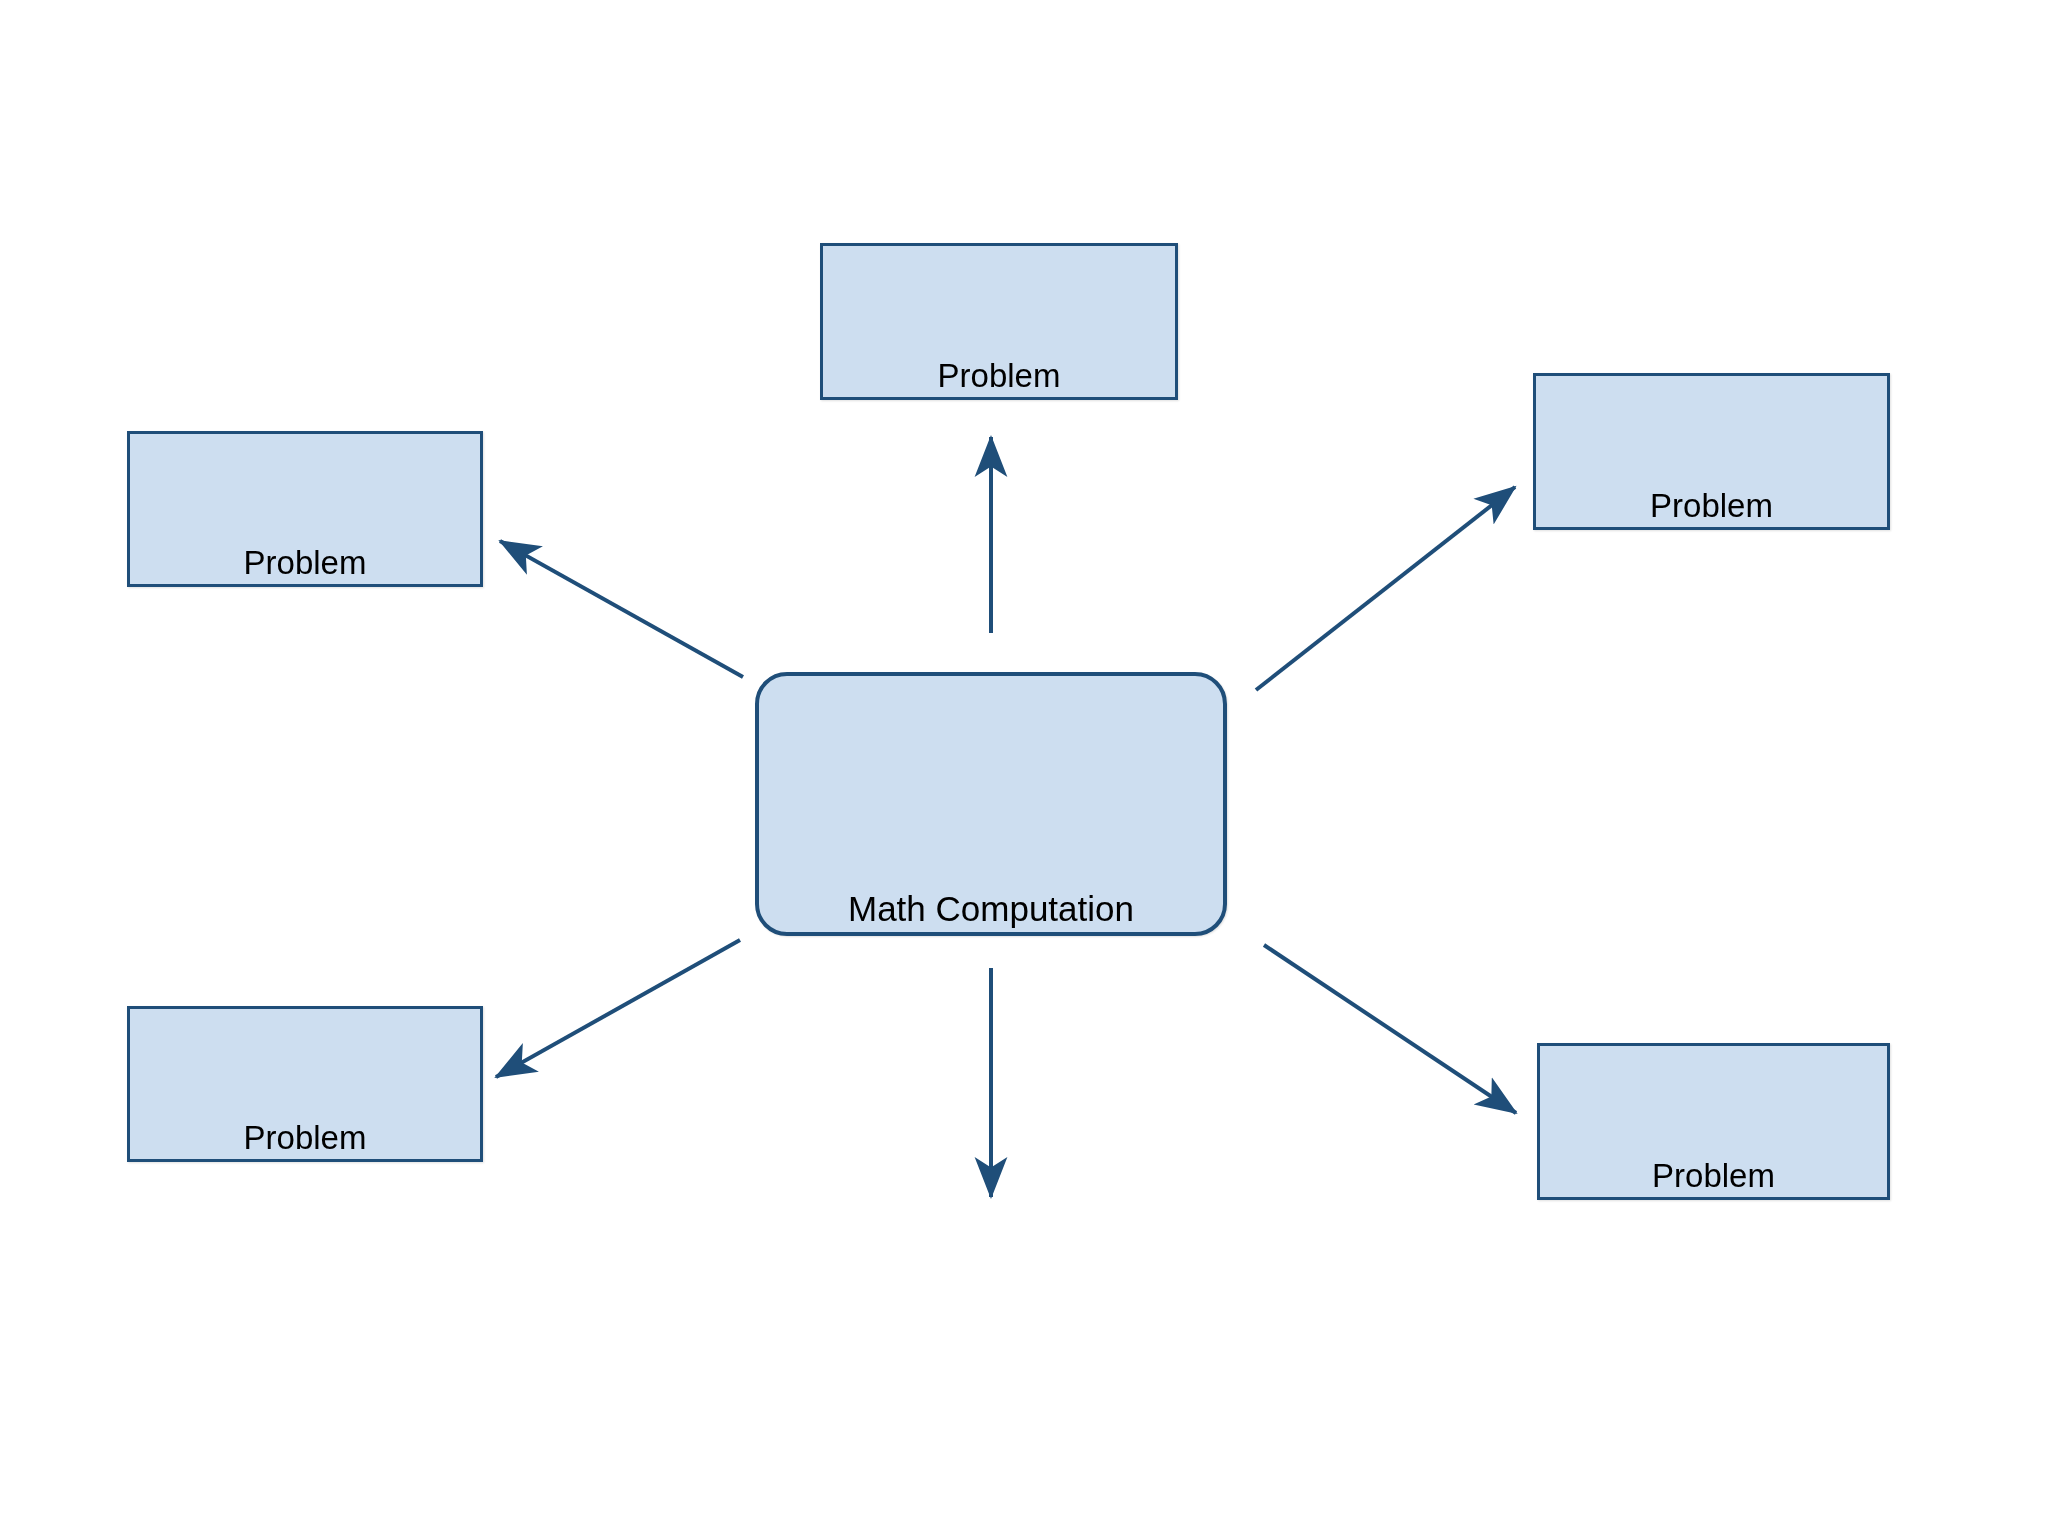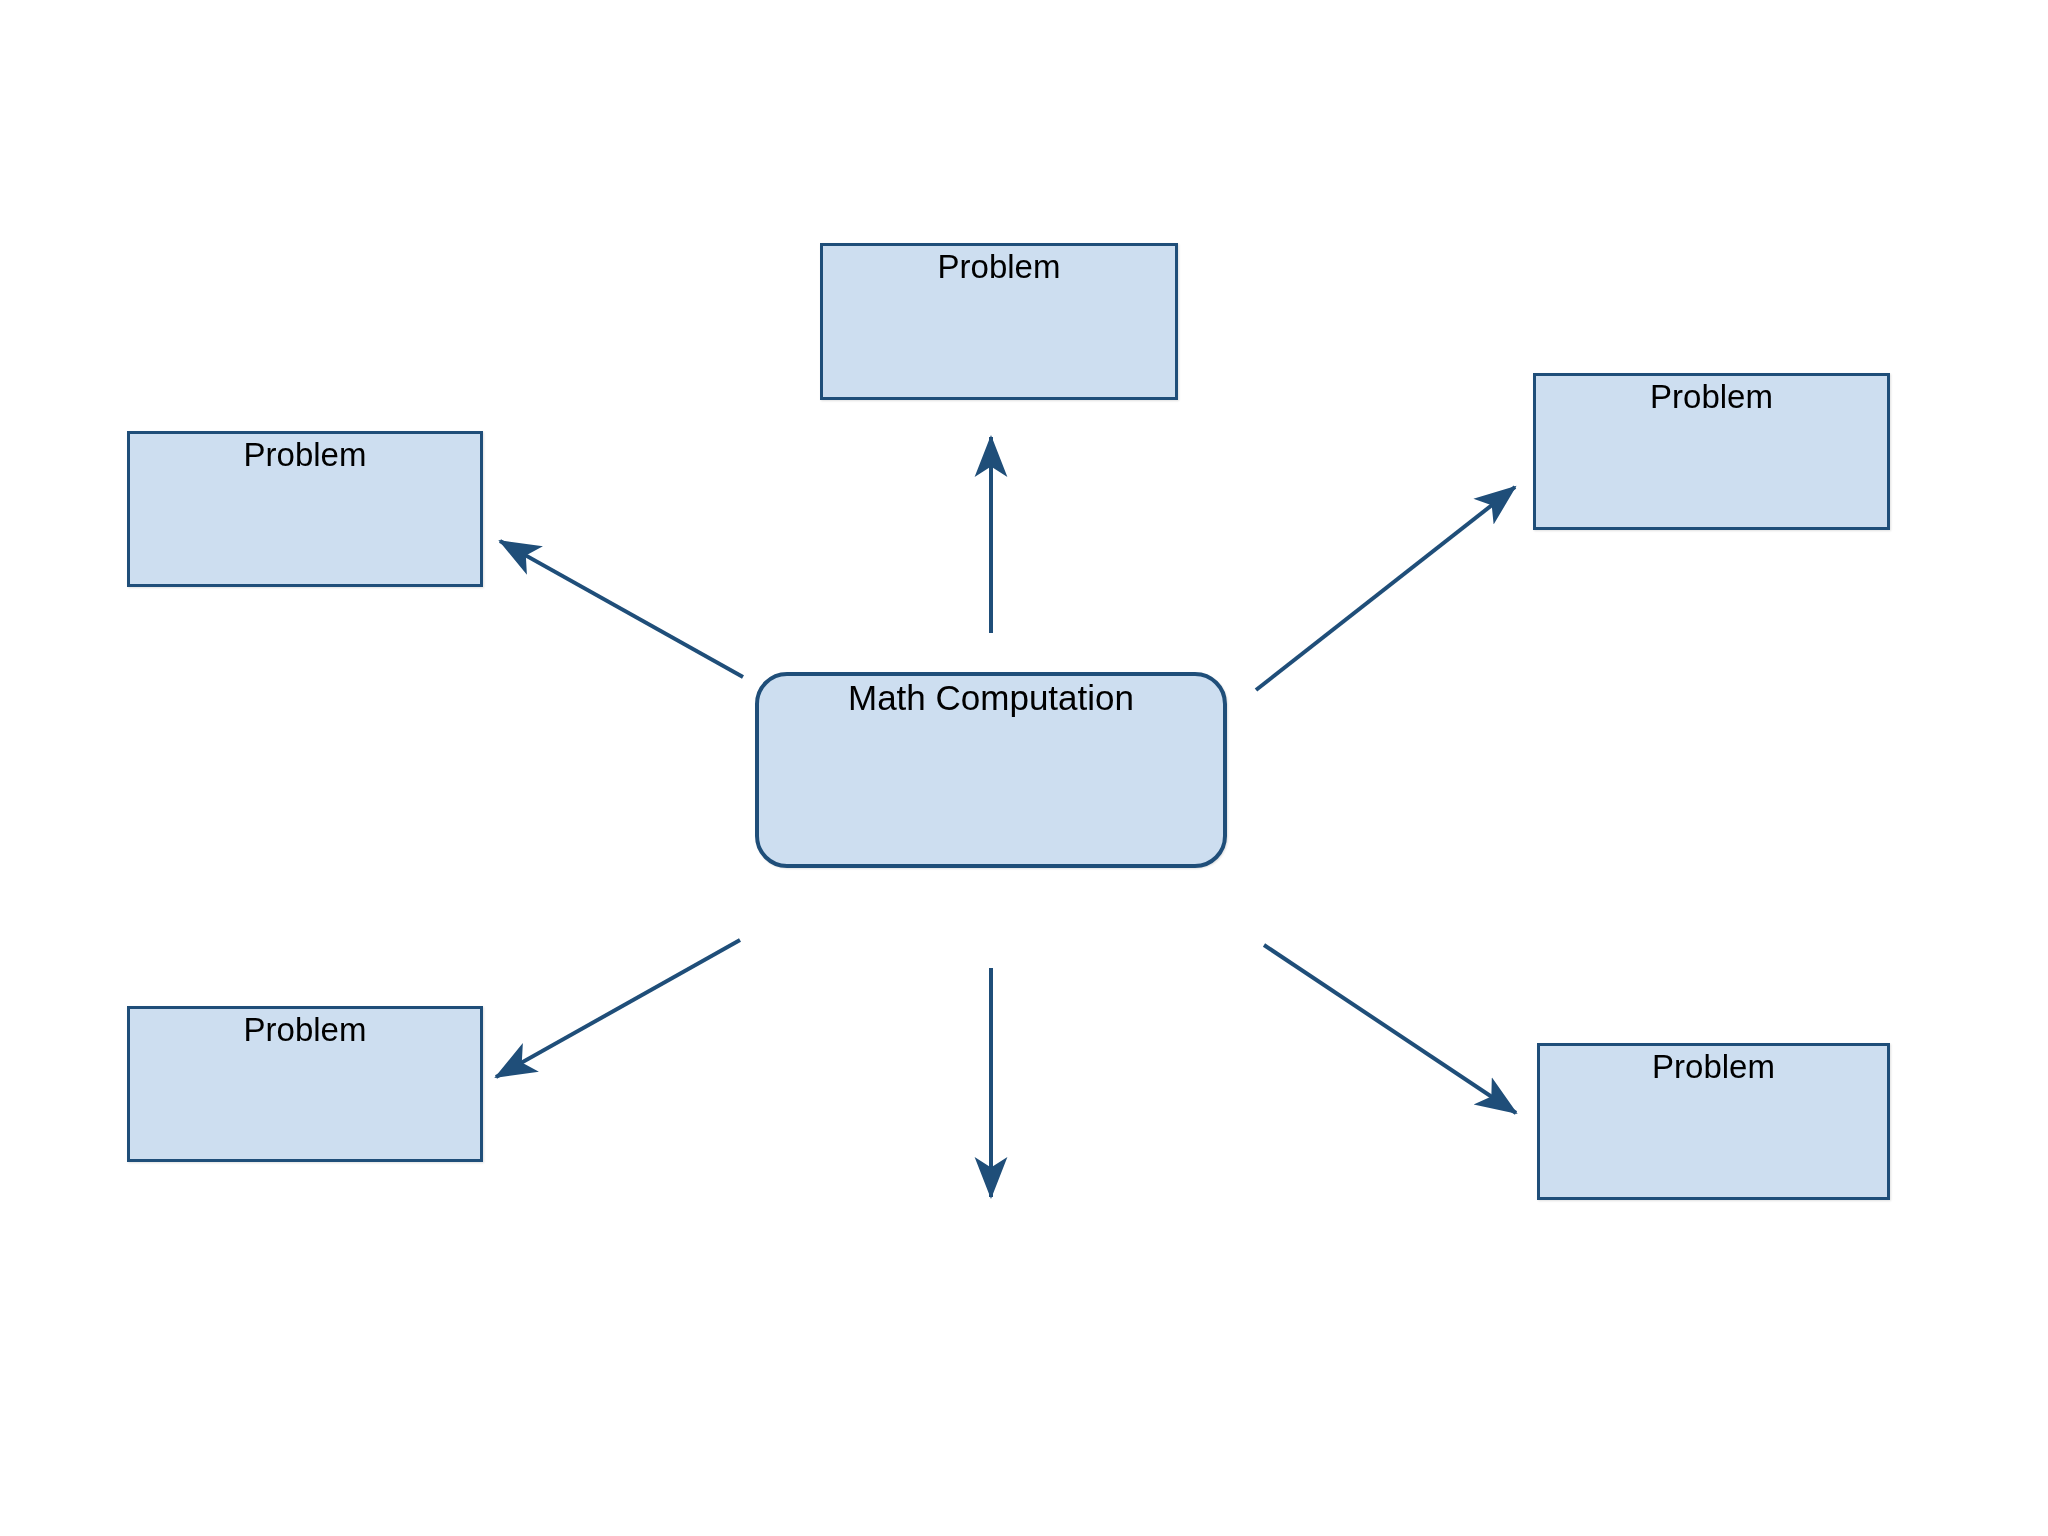--- a/index.html
+++ b/index.html
@@ -27,21 +27,21 @@
     width: 2048px;
     height: 1536px;
     pointer-events: none;
   }
   .node {
     position: absolute;
     box-sizing: border-box;
     background: #cddef0;
     border: 3px solid #1f4e79;
     display: flex;
-    align-items: flex-start;
+    align-items: flex-end;
     justify-content: center;
     text-align: center;
     color: #000000;
     font-family: "Liberation Sans", sans-serif;
     line-height: 1.28;
     box-shadow: 1px 1px 2px rgba(0,0,0,0.12);
   }
   .node-label {
     display: block;
     white-space: pre-line;
@@ -70,21 +70,21 @@
     <g id="edges">
         <line x1="991" y1="633" x2="991" y2="437" stroke="#1f4e79" stroke-width="4" marker-end="url(#arrowhead)"></line>
         <line x1="743" y1="677" x2="500" y2="541" stroke="#1f4e79" stroke-width="4" marker-end="url(#arrowhead)"></line>
         <line x1="1256" y1="690" x2="1515" y2="487" stroke="#1f4e79" stroke-width="4" marker-end="url(#arrowhead)"></line>
         <line x1="740" y1="940" x2="496" y2="1077" stroke="#1f4e79" stroke-width="4" marker-end="url(#arrowhead)"></line>
         <line x1="1264" y1="945" x2="1516" y2="1113" stroke="#1f4e79" stroke-width="4" marker-end="url(#arrowhead)"></line>
         <line x1="991" y1="968" x2="991" y2="1197" stroke="#1f4e79" stroke-width="4" marker-end="url(#arrowhead)"></line>
       </g>
   </svg>
 
-  <div class="node center-node" style="left: 755px; top: 672px; width: 472px; height: 196px;">
+  <div class="node center-node" style="left: 755px; top: 672px; width: 472px; height: 264px;">
     <span class="node-label">Math Computation</span>
   </div>
 
   <div class="node leaf-node" style="left: 820px; top: 243px; width: 358px; height: 157px;">
     <span class="node-label">Problem</span>
   </div>
 
   <div class="node leaf-node" style="left: 127px; top: 431px; width: 356px; height: 156px;">
     <span class="node-label">Problem</span>
   </div>

